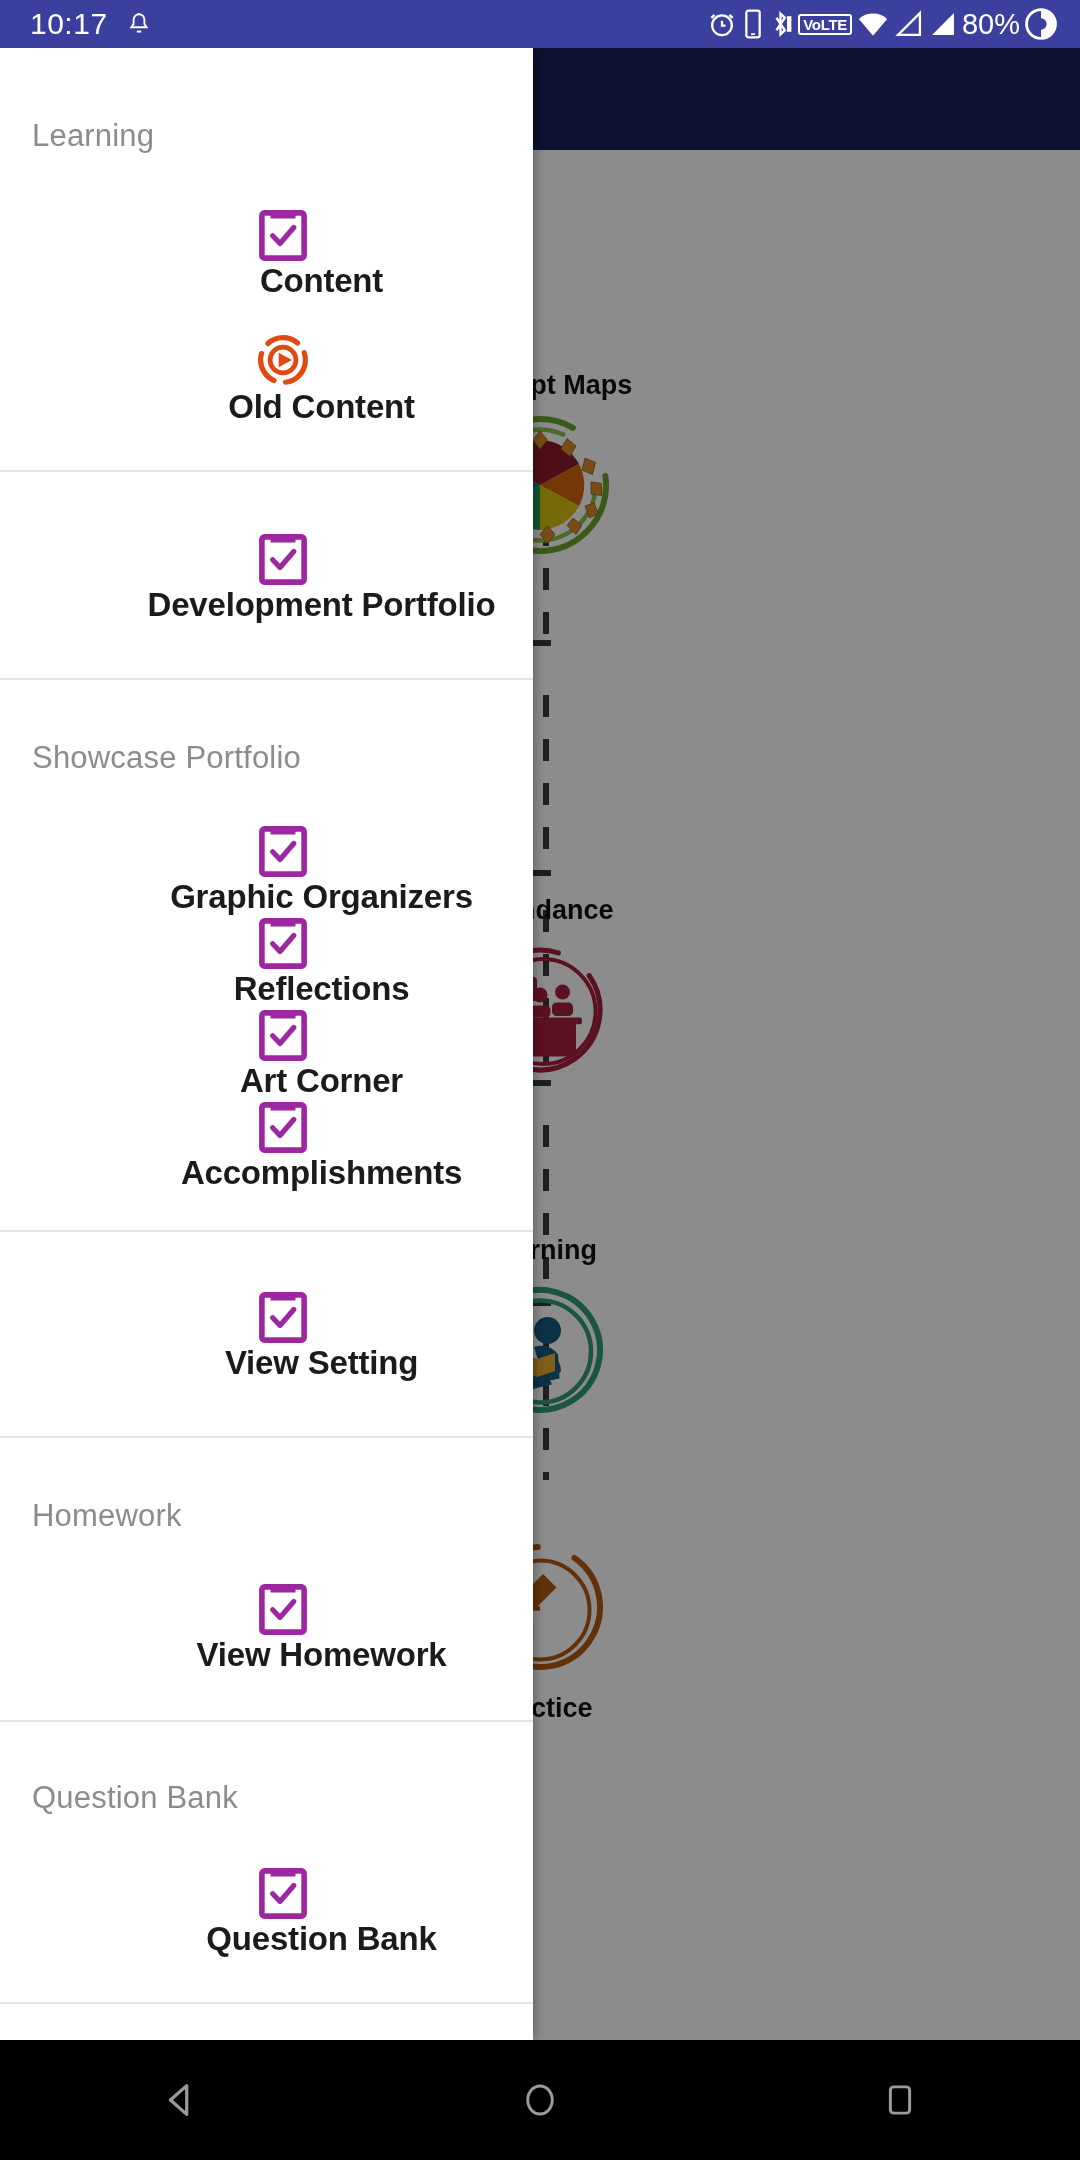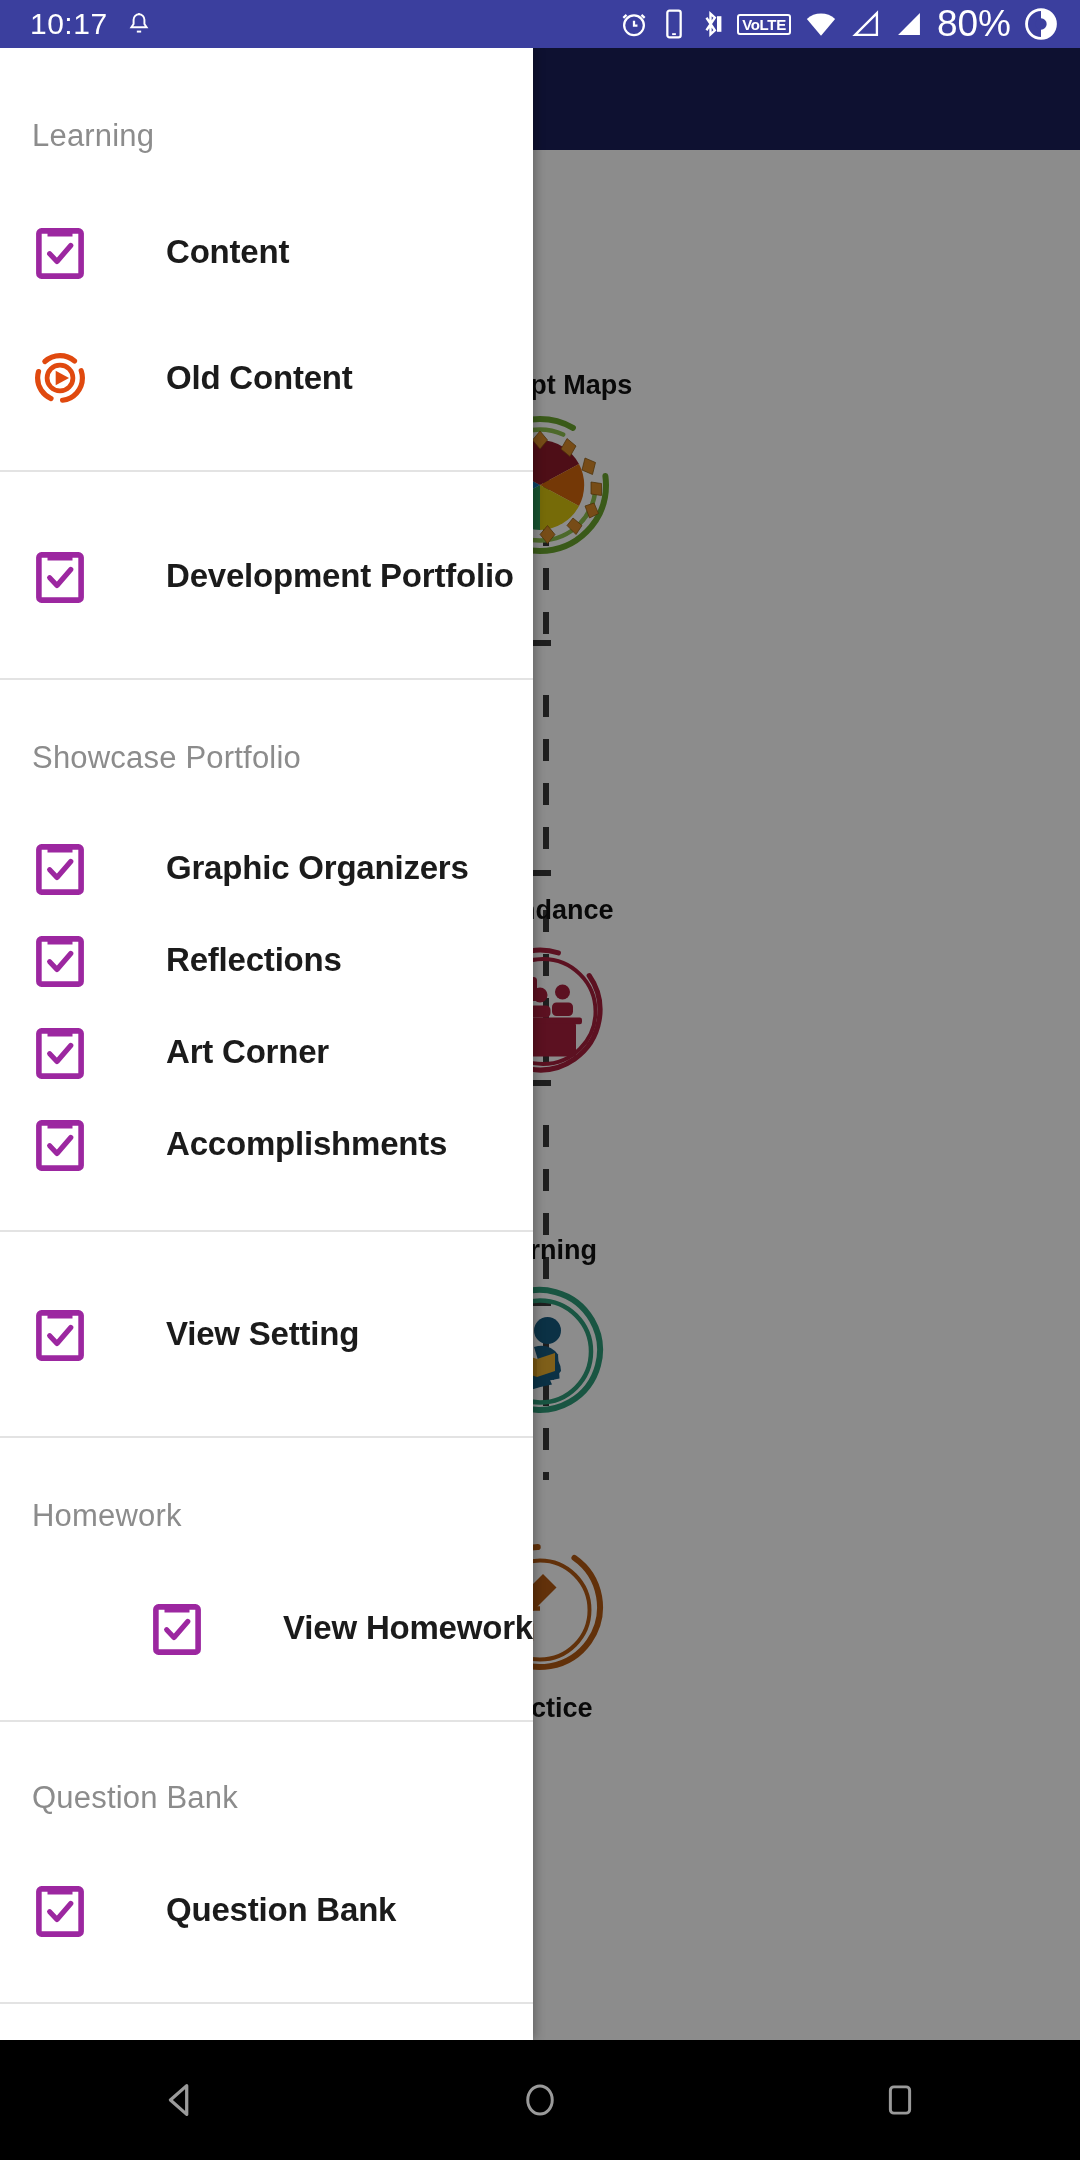--- a/index.html
+++ b/index.html
@@ -11,23 +11,23 @@
   }
 
   
   #status-bar {
     position:absolute; top:0; left:0; width:1080px; height:48px;
     background:#3b3f9e; display:flex; align-items:center;
     padding:0 16px; z-index:60;
   }
   #status-clock { color:#fff; font-size:30px; letter-spacing:.5px; margin-left:14px; }
   #status-bell { margin-left:18px; display:flex; align-items:center; }
-  .sb-right { margin-left:auto; display:flex; align-items:center; gap:13px; padding-right:6px; }
+  .sb-right { margin-left:auto; display:flex; align-items:center; gap:4px; padding-right:6px; }
   .sb-ico { display:flex; align-items:center; justify-content:center; }
-  #status-battery { color:#fff; font-size:37px; letter-spacing:0px; }
+  #status-battery { color:#fff; font-size:29px; letter-spacing:0px; }
   .volte-box {
     border:2px solid #fff; border-radius:3px; padding:1px 3px;
     color:#fff; font-size:15px; font-weight:bold; line-height:1;
     display:flex; align-items:center; letter-spacing:-.3px;
   }
 
   
   #app-background {
     position:absolute; top:48px; left:0; width:1080px; height:1992px;
     background:#ffffff; z-index:1; overflow:hidden;
@@ -68,21 +68,21 @@
   #drawer {
     position:absolute; top:48px; left:0; width:533px; height:1992px;
     background:#ffffff; z-index:40; overflow:hidden;
     box-shadow:2px 0 10px rgba(0,0,0,0.30);
   }
   .section-header {
     color:#8c8c8c; font-size:31px; font-weight:normal;
     padding-left:32px; letter-spacing:.2px;
   }
   .nav-item {
-    display:flex; align-items:center; height:92px; padding-left:32px;
+    display:flex; align-items:center; height:92px; padding-left:32px;flex-direction:column;
   }
   .nav-icon {
     width:56px; height:56px; display:flex; align-items:center;
     justify-content:center; flex:0 0 56px;
   }
   .nav-label {
     margin-left:78px; font-size:33px; font-weight:bold; color:#1b1b1b;
     white-space:nowrap; letter-spacing:-.2px;
   }
   .divider { height:2px; background:#e3e3e3; width:100%; }

